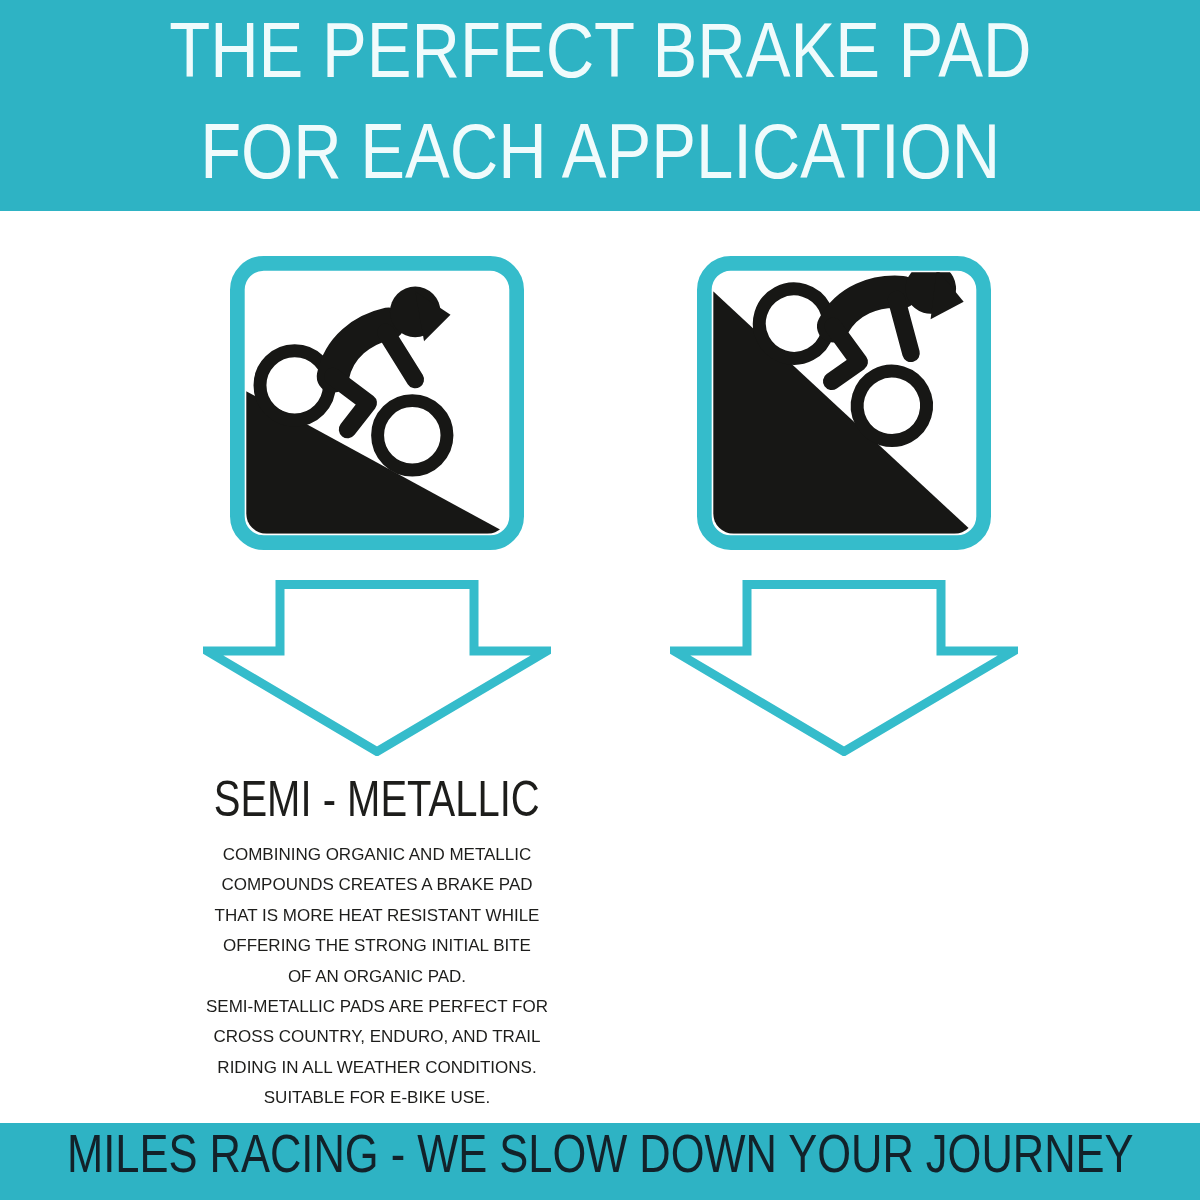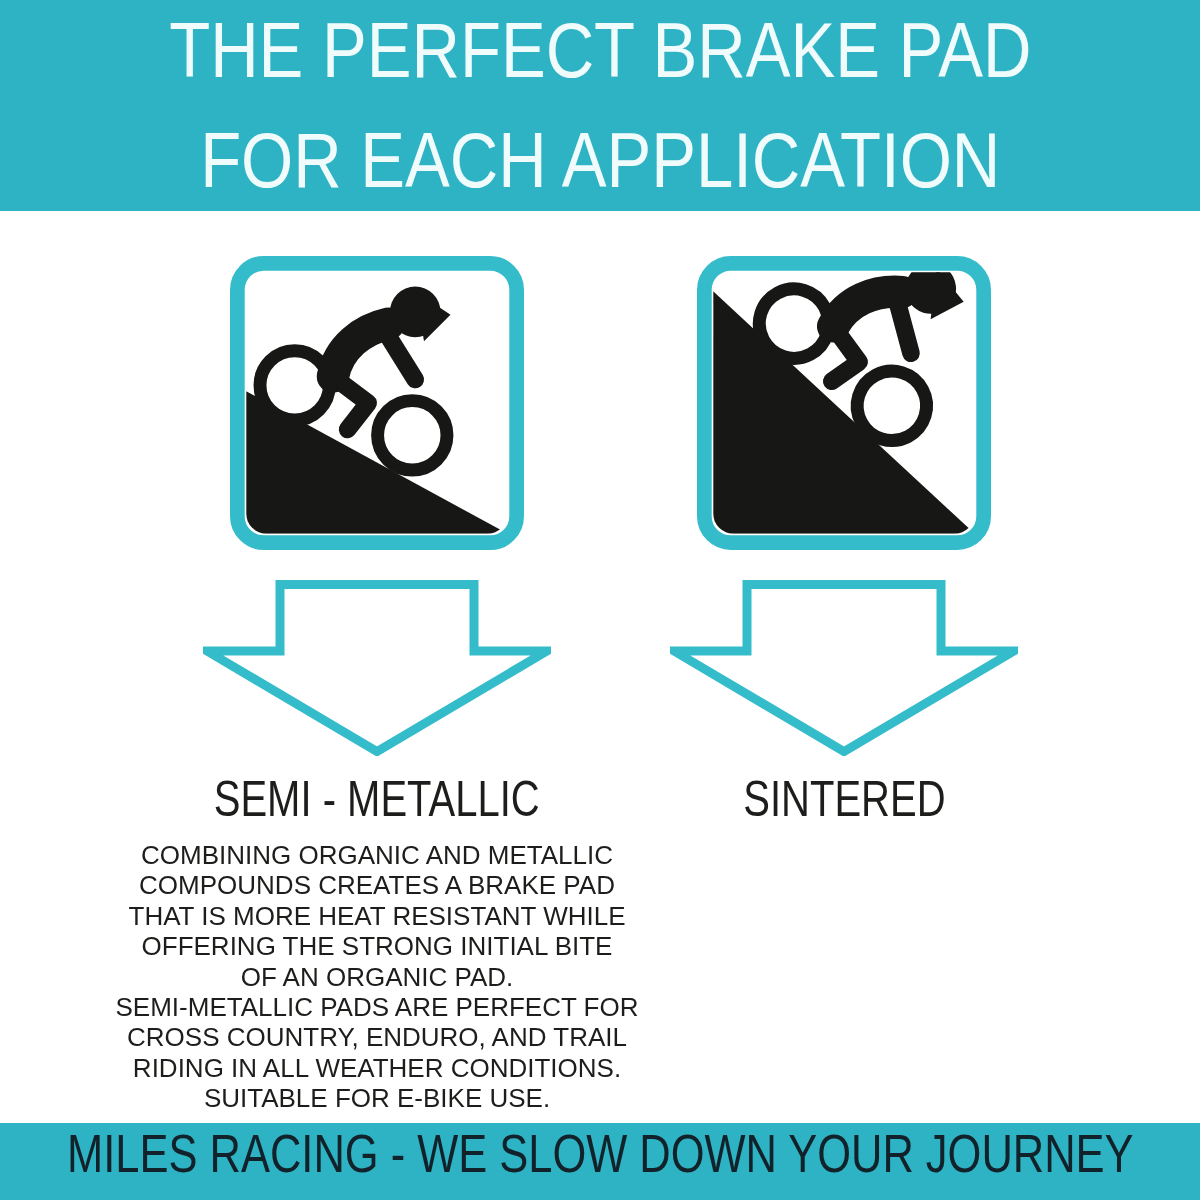--- a/index.html
+++ b/index.html
@@ -12,21 +12,21 @@
     overflow: hidden;
   }
   .banner {
     position: absolute;
     left: 0;
     width: 1200px;
     background: #2eb3c4;
     display: flex;
     flex-direction: column;
     align-items: center;
-    justify-content: space-between;
+    justify-content: flex-start;
   }
   .banner.top {
     top: 0;
     height: 211px;
     color: #f0fbfc;
     font-size: 78px;
     line-height: 101px;
     font-weight: 400;
   }
   .banner.bottom {
@@ -56,21 +56,21 @@
   .arrow svg { width: 100%; height: 100%; display: block; }
   .col-title {
     margin: 14px 0 0 0;
     font-size: 50px;
     line-height: 58px;
     font-weight: 400;
     color: #1d1d1b;
   }
   .col-body {
     margin: 12px 0 0 0;
-    font-size: 26px;
+    font-size: 17px;
     line-height: 30.4px;
     font-weight: 400;
     color: #1d1d1b;
     white-space: pre;
     text-align: center;
   }
 </style>
 </head>
 <body>
 
@@ -142,20 +142,19 @@
             <path d="M13,-3 L25,6 L18,15" fill="none" stroke="#171715" stroke-width="6" stroke-linecap="round" stroke-linejoin="round"></path>
           </g>
         </g>
       </svg>
     </div>
     <div class="arrow">
       <svg viewBox="0 0 348 176" xmlns="http://www.w3.org/2000/svg">
         <polygon points="77,4.5 271,4.5 271,71 344,71 174,171.5 4,71 77,71" fill="#ffffff" stroke="#35bccb" stroke-width="9"></polygon>
       </svg>
     </div>
-    <h2 class="col-title"><span class="cx cx80">SINTERED</span></h2>
   </section>
 
   <footer class="banner bottom">
     <div class="cx cx82">MILES RACING - WE SLOW DOWN YOUR JOURNEY</div>
   </footer>
 
 </div>
 
 </body></html>

